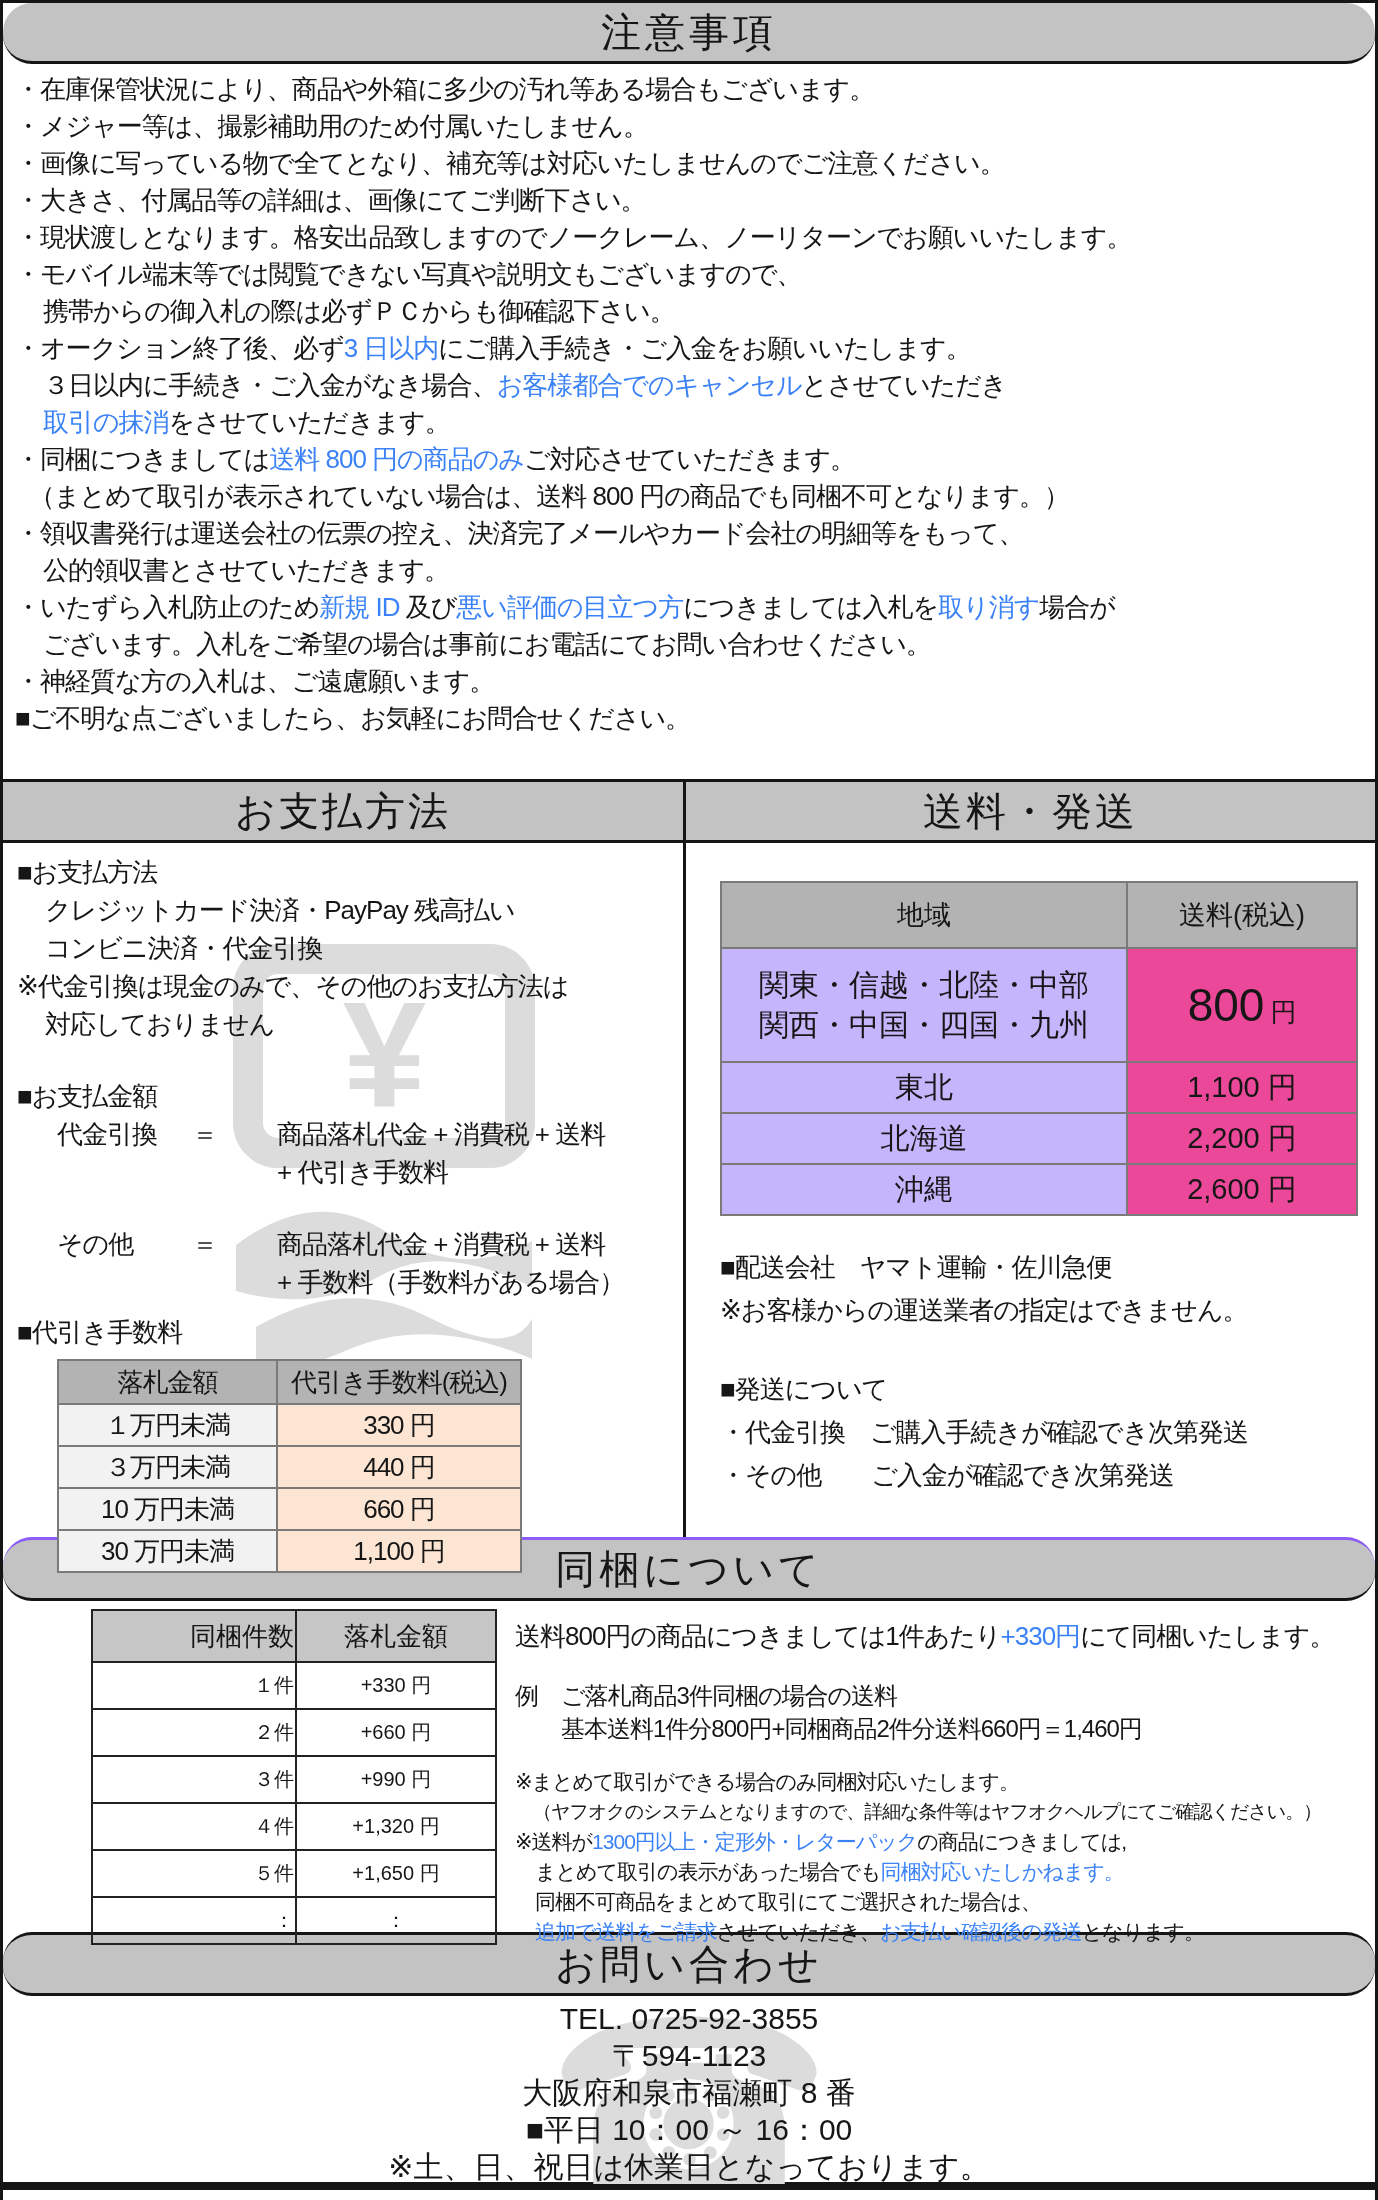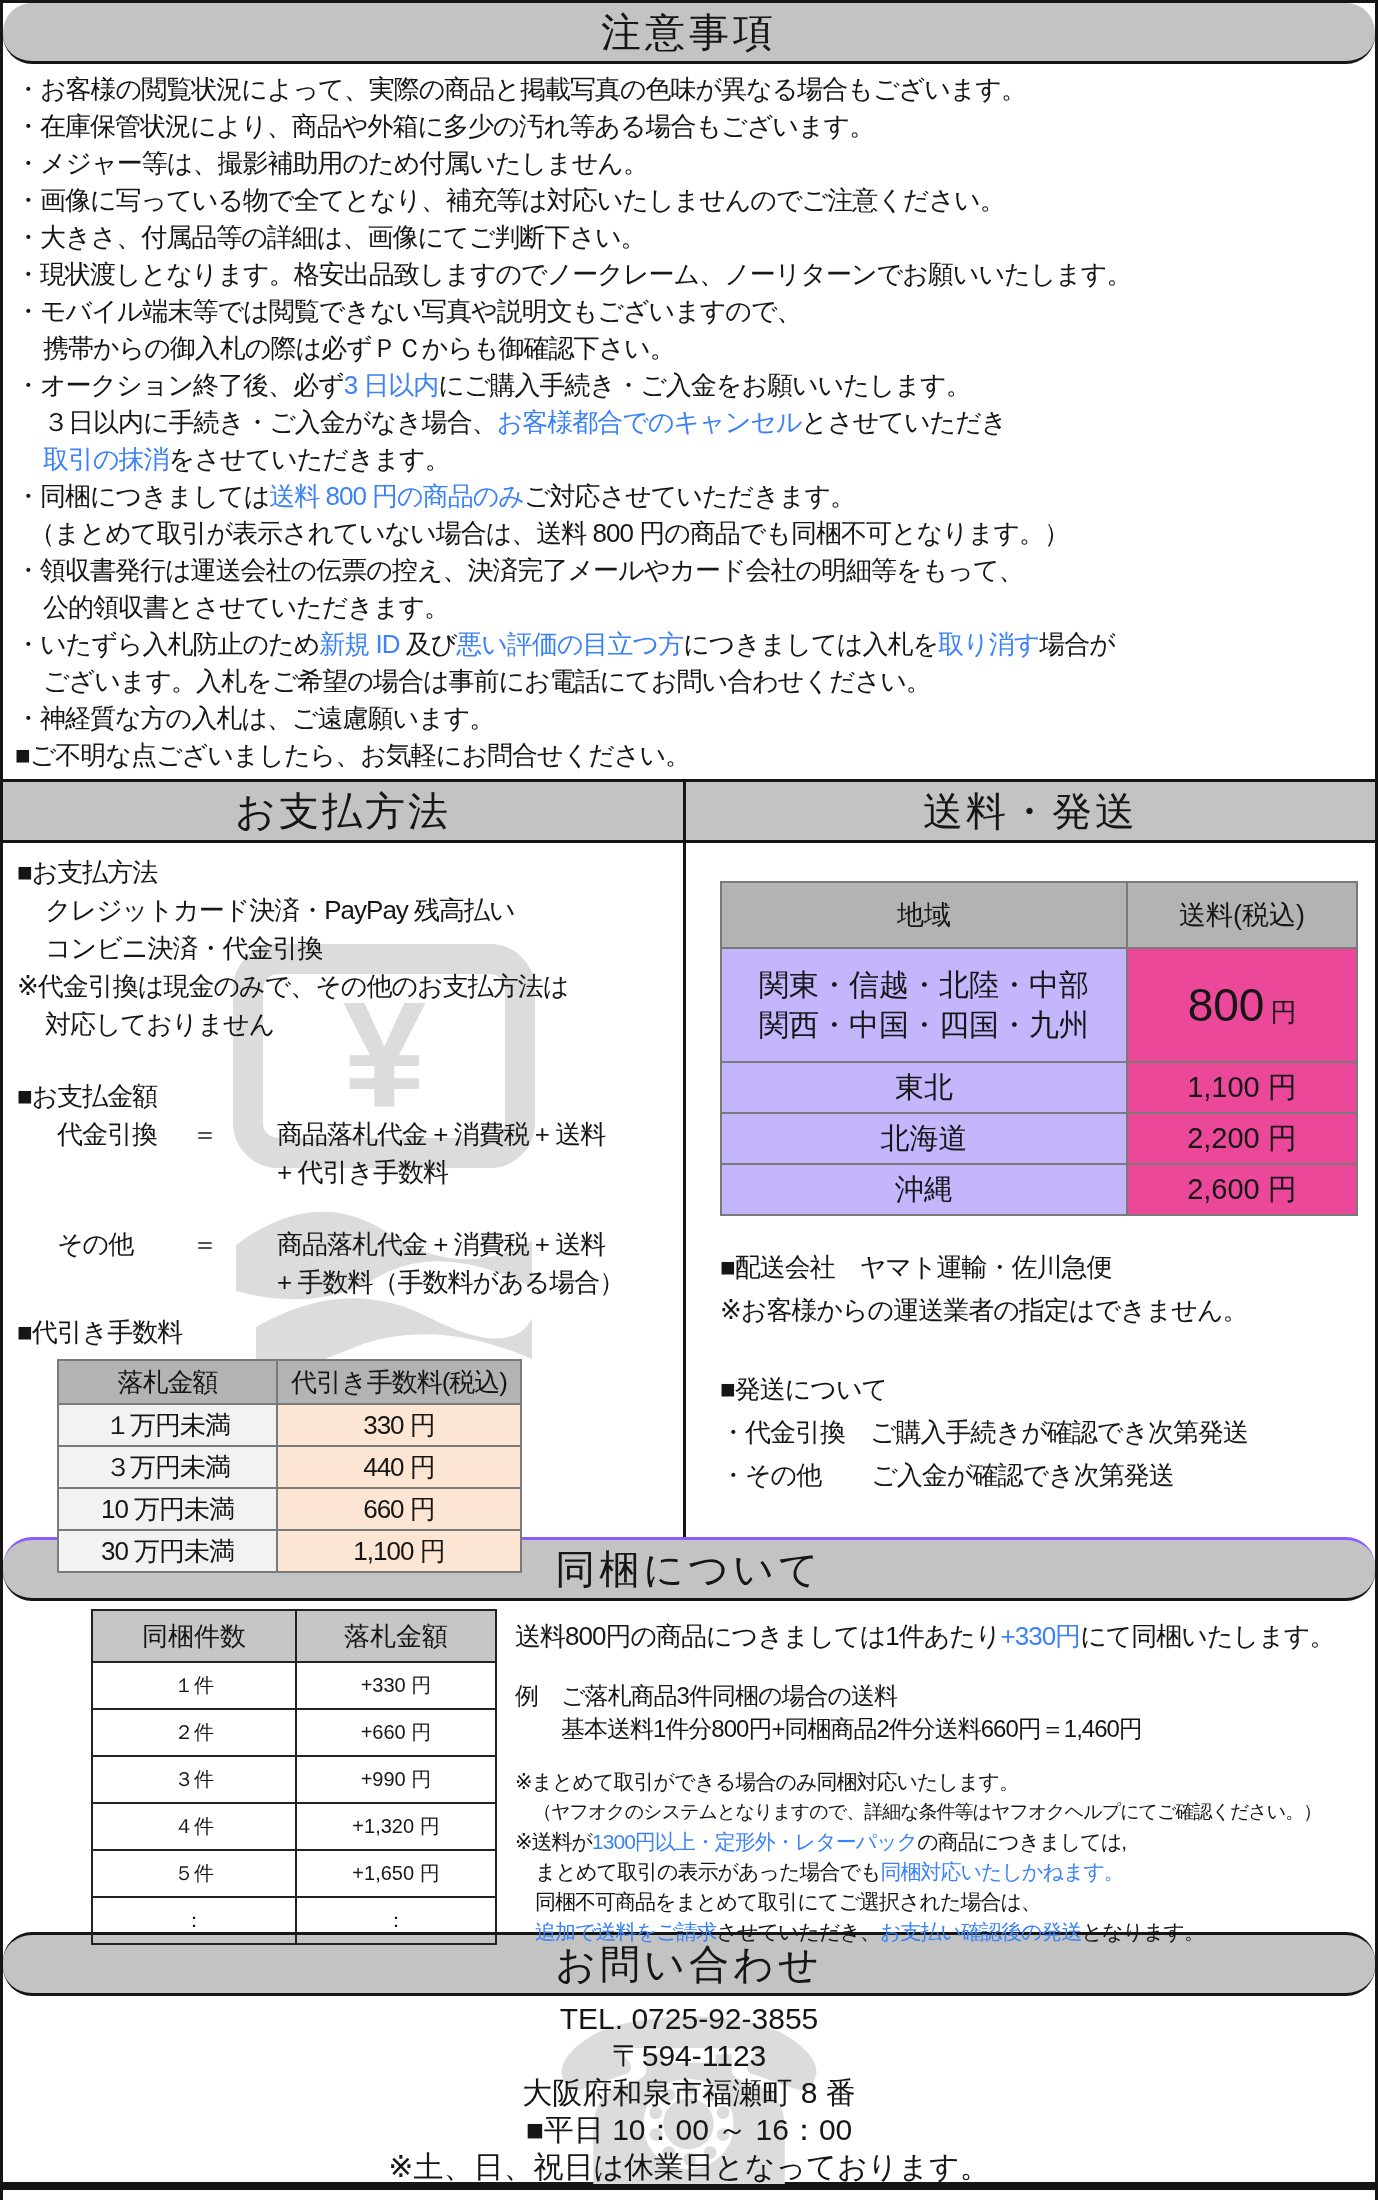--- a/index.html
+++ b/index.html
@@ -54,21 +54,21 @@
   .fee-unit{font-size:26px;margin-left:6px;}
   .ship-text{margin:30px 0 0 34px;font-size:26px;line-height:43px;letter-spacing:-1px;}
   .dispatch{margin-top:36px;}
   
   .bundle-head{border-top:3px solid #8b5cf6;}
   .bundle-body{height:331px;box-sizing:border-box;display:flex;padding-top:8px;}
   .bundle-table{margin-left:88px;align-self:flex-start;}
   .bundle-table th,.bundle-table td{border:2px solid #222;text-align:center;font-weight:normal;}
   .bundle-table th{background:#c6c6c6;height:48px;font-size:26px;}
   .bundle-table td{height:43px;font-size:20px;}
-  .bundle-table td:first-child,.bundle-table th:first-child{width:200px;}
+  .bundle-table td:first-child,.bundle-table th:first-child{width:200px;text-align:right;}
   .bundle-table td:last-child,.bundle-table th:last-child{width:196px;}
   .bundle-text{flex:1;margin-left:18px;padding:10px 8px 0 0;}
   .b-intro{font-size:26px;line-height:34px;letter-spacing:-1px;}
   .b-example{font-size:24px;line-height:33px;margin-top:26px;letter-spacing:-1px;}
   .b-notes{font-size:21px;line-height:30px;margin-top:22px;letter-spacing:-1px;}
   .b-notes .sm{font-size:19px;}
   
   .contact-head{border-top:3px solid #151515;}
   .contact-body{position:relative;height:186px;text-align:center;font-size:30px;line-height:37px;padding-top:4px;box-sizing:border-box;}
   .contact-body .tline{position:relative;z-index:1;}
@@ -77,21 +77,20 @@
 </style>
 </head>
 <body>
 
 <div class="page">
 
   <div class="bar">
     <span>注意事項</span>
   </div>
   <div class="notice">
-      <div class="tline"><span>・お客様の閲覧状況によって、実際の商品と掲載写真の色味が異なる場合もございます。</span></div>
       <div class="tline"><span>・在庫保管状況により、商品や外箱に多少の汚れ等ある場合もございます。</span></div>
       <div class="tline"><span>・メジャー等は、撮影補助用のため付属いたしません。</span></div>
       <div class="tline"><span>・画像に写っている物で全てとなり、補充等は対応いたしませんのでご注意ください。</span></div>
       <div class="tline"><span>・大きさ、付属品等の詳細は、画像にてご判断下さい。</span></div>
       <div class="tline"><span>・現状渡しとなります。格安出品致しますのでノークレーム、ノーリターンでお願いいたします。</span></div>
       <div class="tline"><span>・モバイル端末等では閲覧できない写真や説明文もございますので、</span></div>
       <div class="tline ind"><span>携帯からの御入札の際は必ずＰＣからも御確認下さい。</span></div>
       <div class="tline"><span>・オークション終了後、必ず</span><span class="red">3 日以内</span><span>にご購入手続き・ご入金をお願いいたします。</span></div>
       <div class="tline ind"><span>３日以内に手続き・ご入金がなき場合、</span><span class="red">お客様都合でのキャンセル</span><span>とさせていただき</span></div>
       <div class="tline ind"><span class="red">取引の抹消</span><span>をさせていただきます。</span></div>

